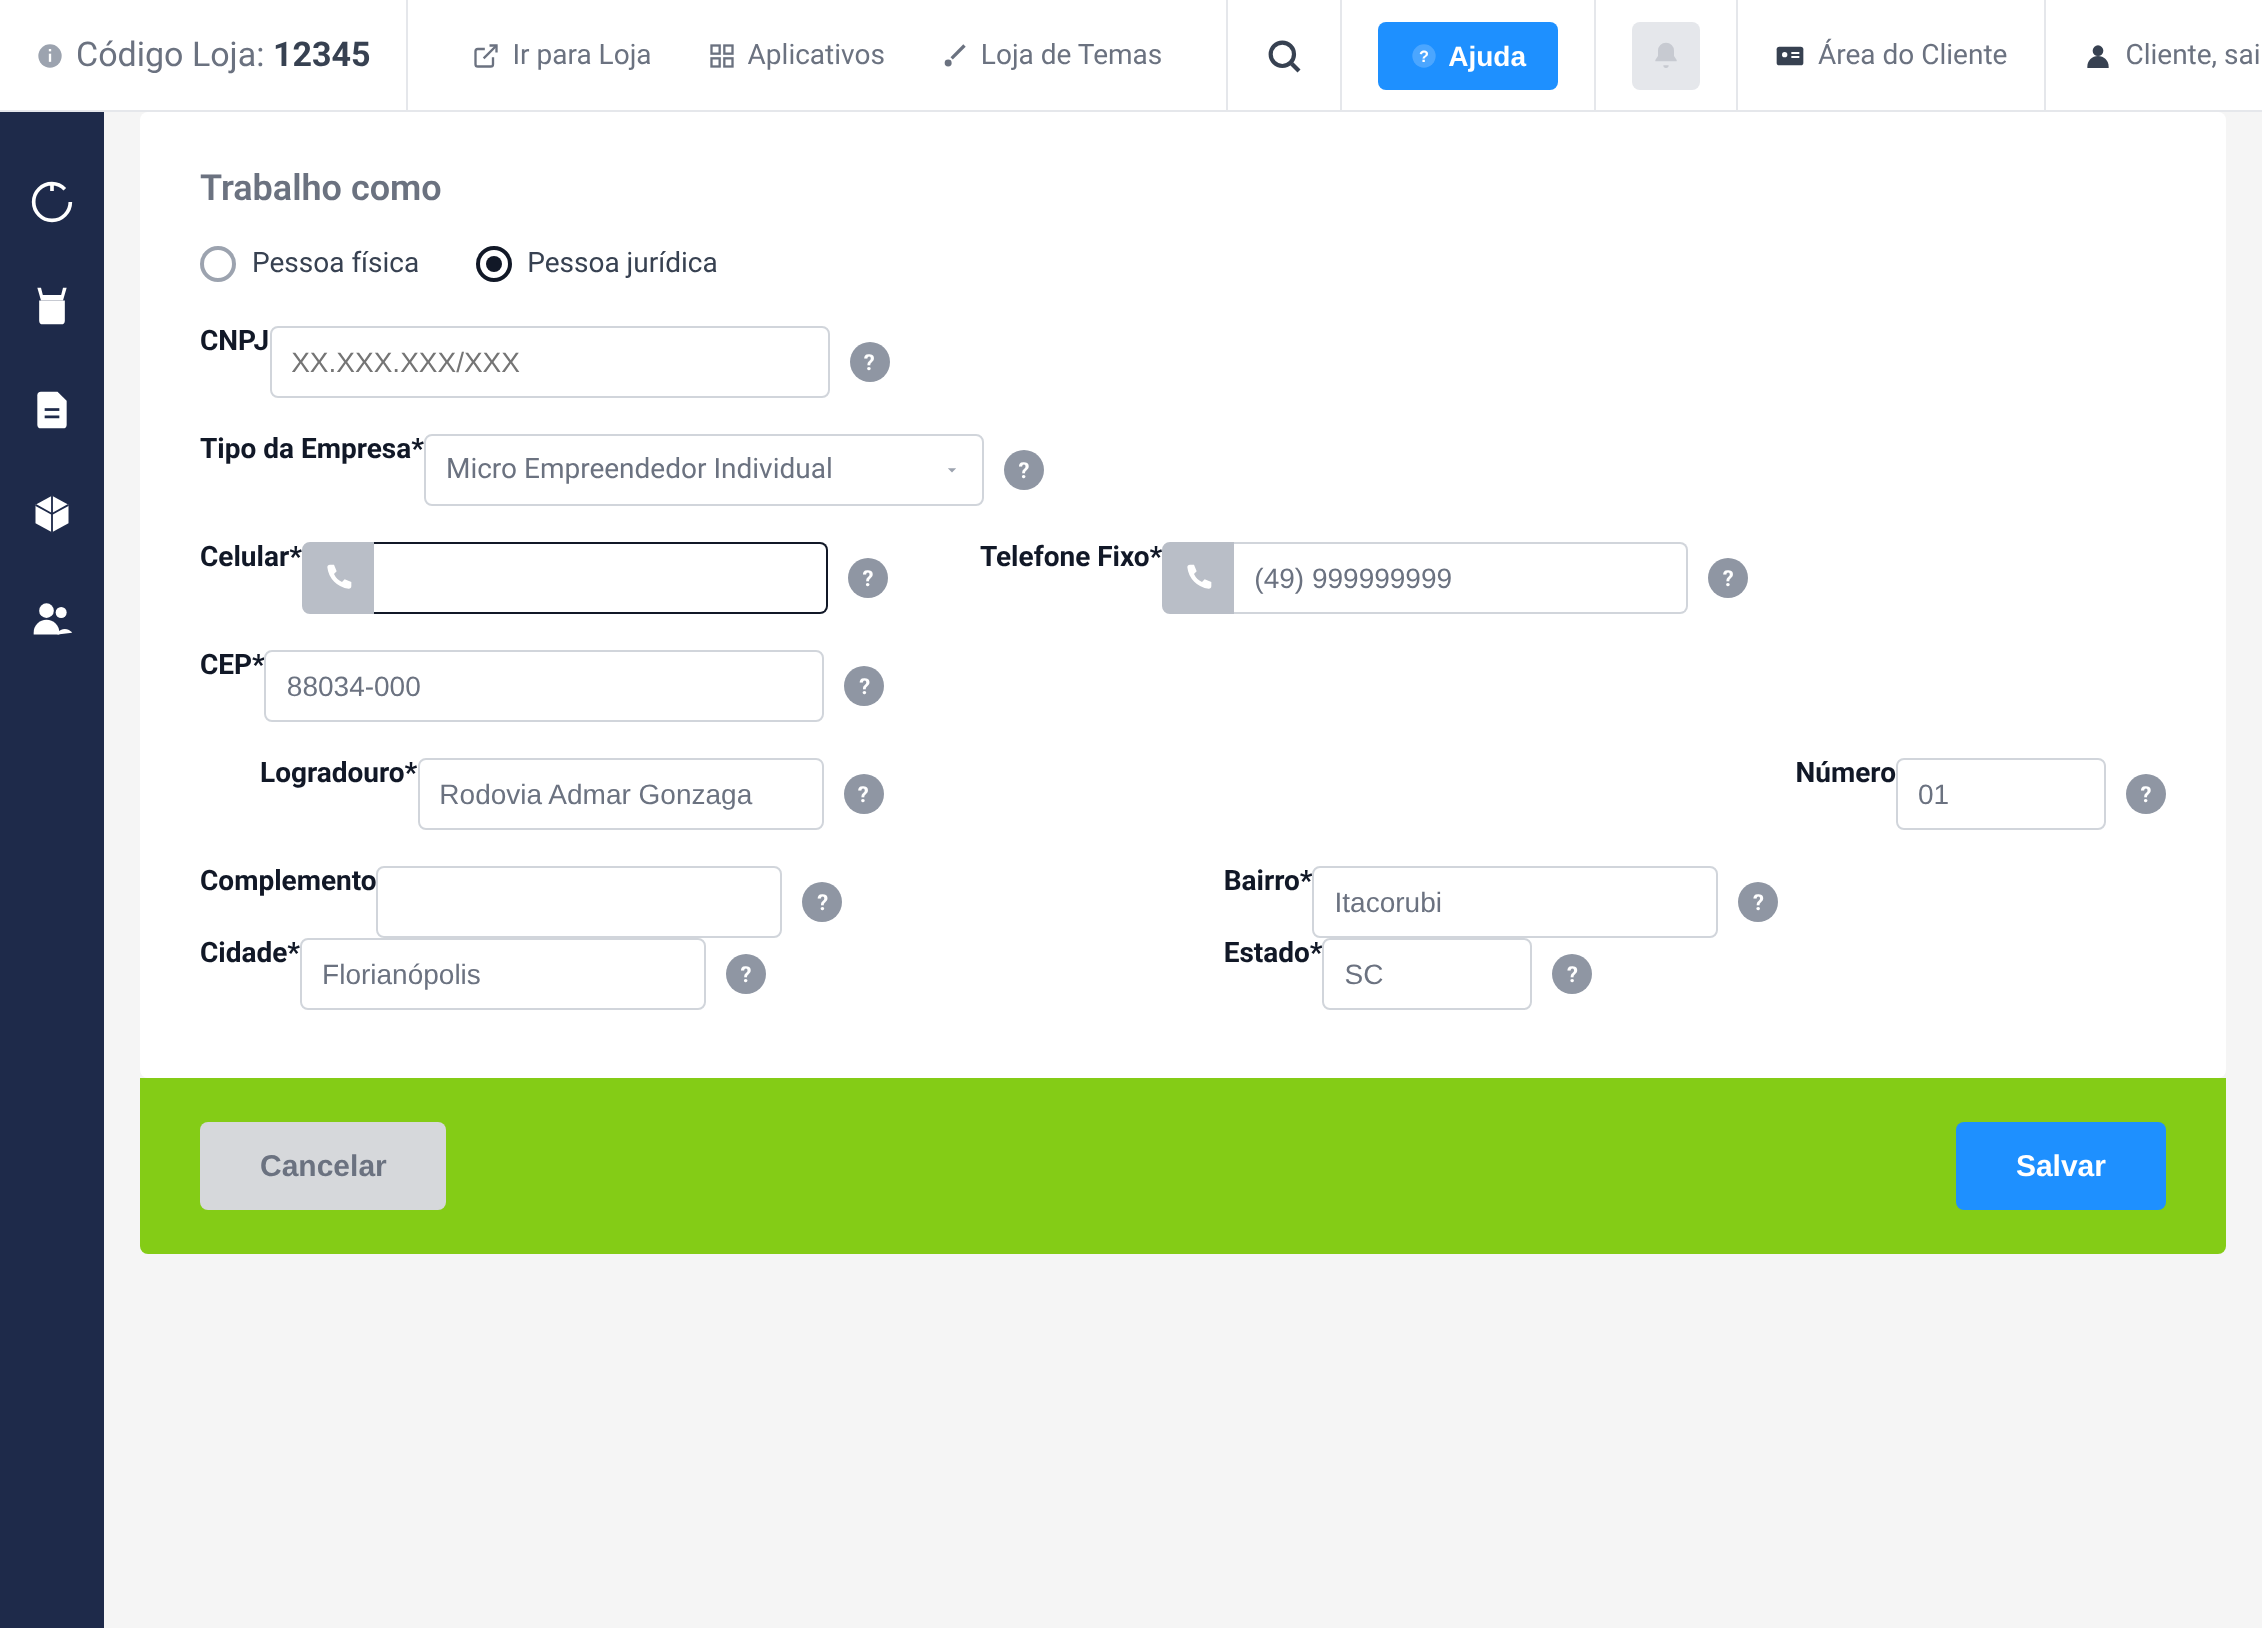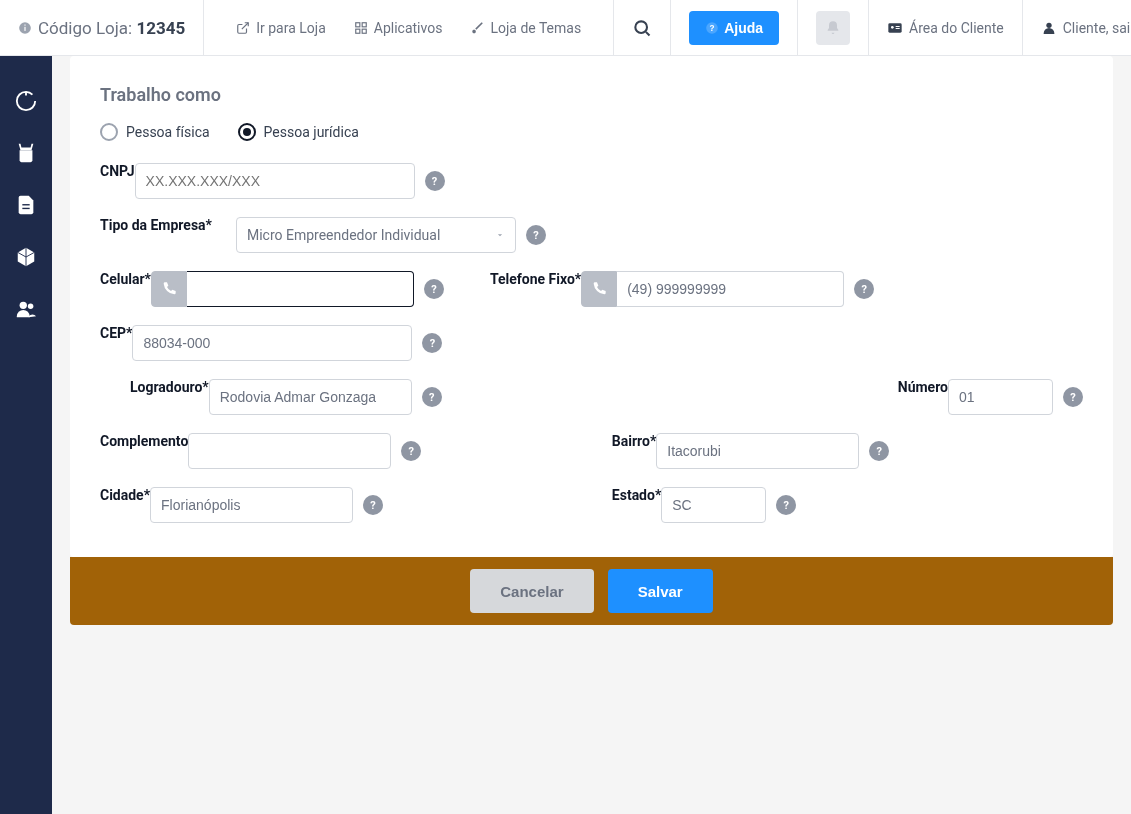--- a/index.html
+++ b/index.html
@@ -40,21 +40,21 @@
 .input-group input.tb{border-radius:0 4px 4px 0;border-left:none;}
 .focused input.tb{border-color:#111827;}
 .help-dot{width:20px;height:20px;border-radius:50%;background:#8f96a3;color:#fff;font-size:11px;font-weight:700;display:flex;align-items:center;justify-content:center;cursor:pointer;flex:0 0 auto;}
 .selbox{display:flex;align-items:center;justify-content:space-between;cursor:pointer;}
 .w-280{width:280px;}
 .w-245{width:227px;}
 .w-105{width:105px;}
 .w-full{width:100%;}
 .grid-lm{display:flex;gap:40px;}
 .grid-lm .f1{flex:1;}
-.footer-bar{background:#a16207;margin:0 18px;border-radius:0 0 4px 4px;padding:12px 30px;display:flex;justify-content:center;gap:14px;}
+.footer-bar{background:#84cc16;margin:0 18px;border-radius:0 0 4px 4px;padding:22px 30px;display:flex;justify-content:space-between;gap:14px;}
 .btn-cancel{background:#d6d8db;color:#6b7280;border:none;border-radius:4px;height:44px;padding:0 30px;font-weight:600;font-size:15px;cursor:pointer;}
 .btn-save{background:#1e90ff;color:#fff;border:none;border-radius:4px;height:44px;padding:0 30px;font-weight:600;font-size:15px;cursor:pointer;}
 svg{display:block;}
 </style>
 </head>
 <body>
 
 <div class="topbar">
   <div class="top-seg code-loja">
     <span class="ico">
@@ -203,21 +203,21 @@
       </div>
 
       <div class="field" style="margin-bottom:18px;">
         <label class="label">CNPJ</label>
         <div class="input-wrap">
           <input class="tb w-280" placeholder="XX.XXX.XXX/XXX" style="">
           <span class="help-dot">?</span>
         </div>
       </div>
 
-      <div class="field" style="margin-bottom:18px;gap:24px;">
+      <div class="field" style="margin-bottom:18px;">
         <label class="label">Tipo da Empresa*</label>
         <div class="input-wrap">
           <div class="selbox w-280">
             <span>Micro Empreendedor Individual</span>
             <span>
                 <svg width="10" height="10" viewBox="0 0 24 24" fill="#9ca3af">
                   <path d="M7 10l5 5 5-5z"></path>
                 </svg>
               </span>
           </div>
@@ -274,21 +274,21 @@
         </div>
         <div class="field">
           <label class="label">Número</label>
           <div class="input-wrap">
             <input class="tb w-105" value="01" style="">
             <span class="help-dot">?</span>
           </div>
         </div>
       </div>
 
-      <div class="grid-lm" style="margin-bottom:18px;gap:40px;">
+      <div class="grid-lm" style="gap:40px;">
         <div class="field" style="flex:0 0 48%;">
           <label class="label">Complemento</label>
           <div class="input-wrap">
             <input class="tb w-full" value="" style="">
             <span class="help-dot">?</span>
           </div>
         </div>
         <div class="field f1">
           <label class="label">Bairro*</label>
           <div class="input-wrap">

